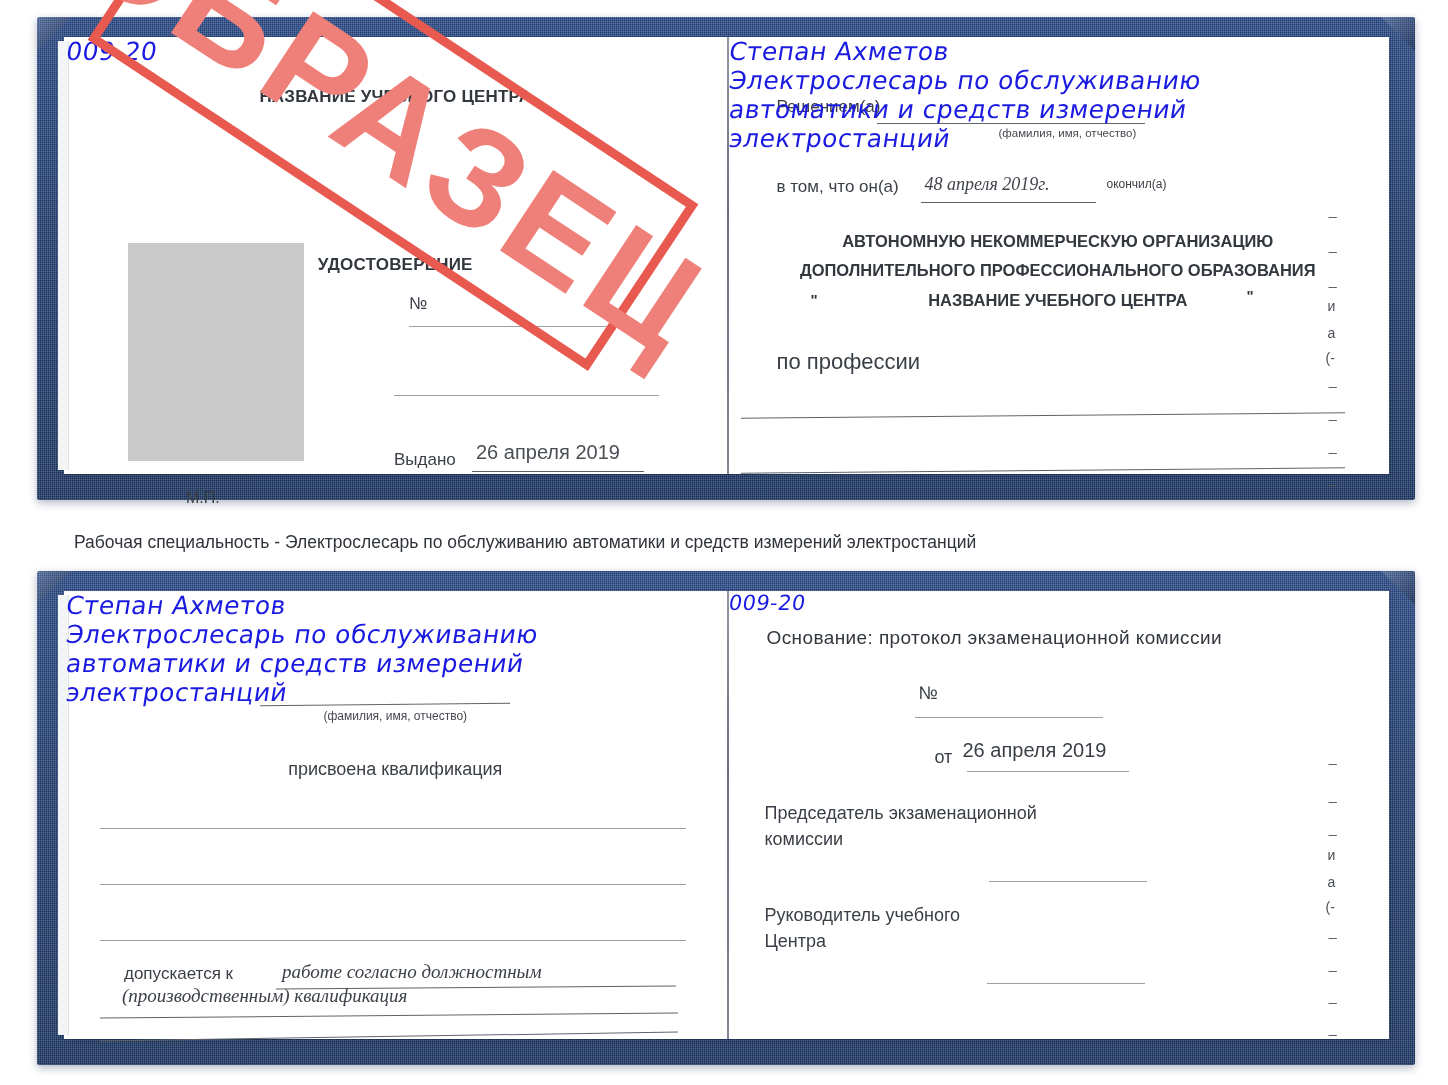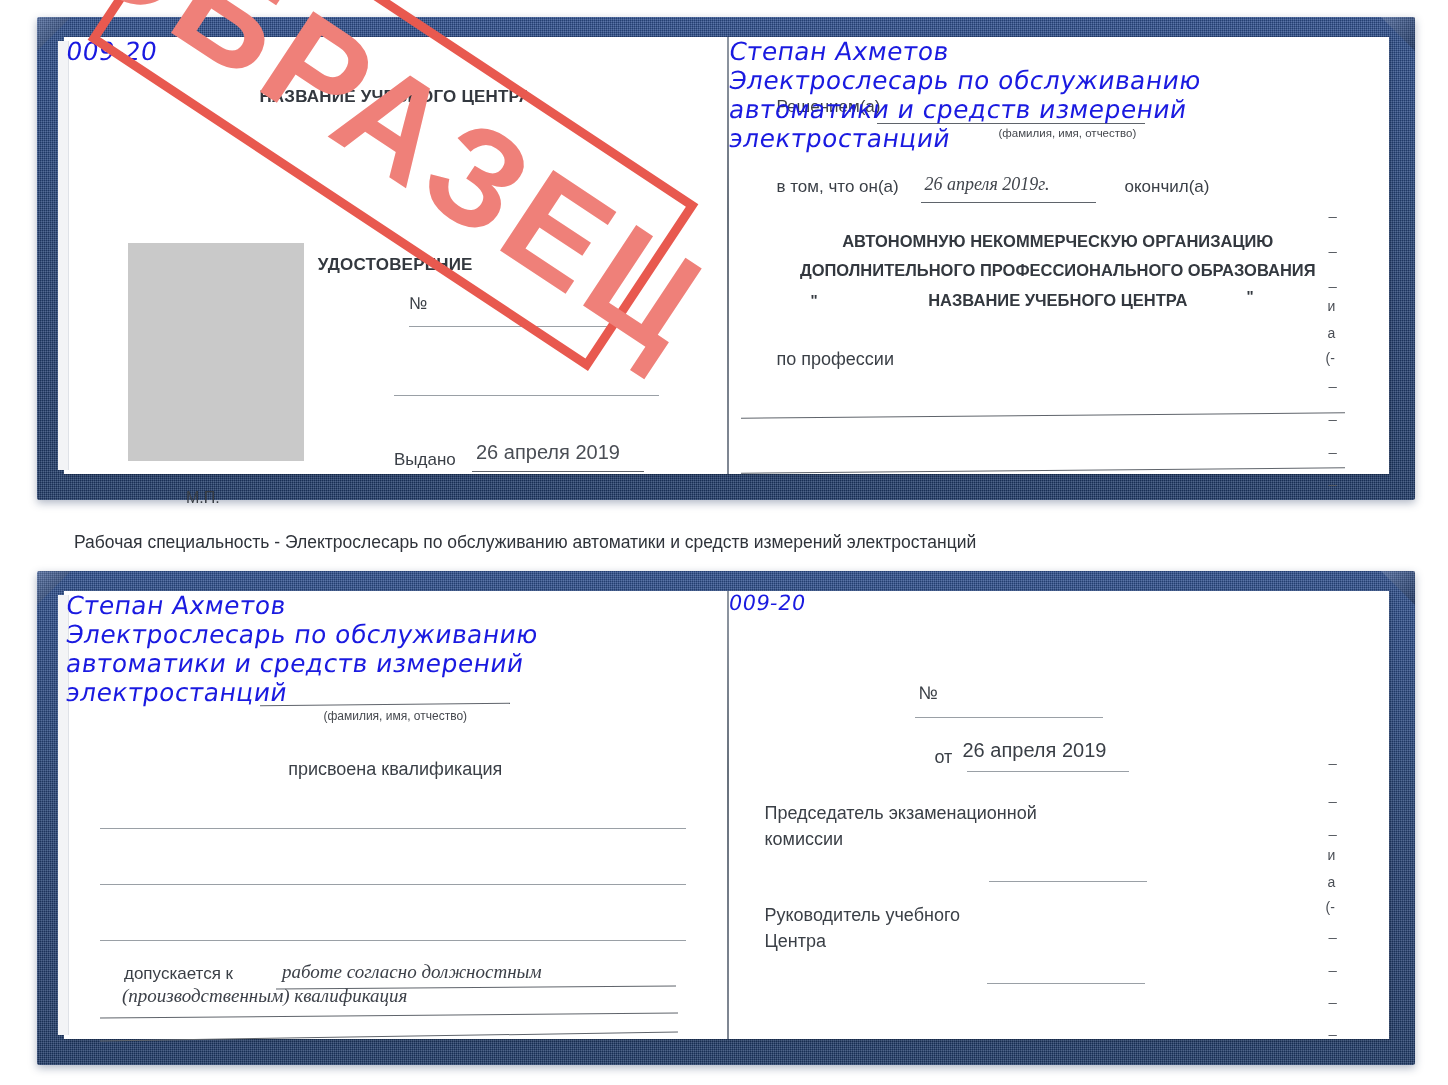--- a/index.html
+++ b/index.html
@@ -143,31 +143,31 @@
       <div class="t lbl" style="left:122px;top:452px;font-size:16px;">М.П.</div>
     </div>
 
     <div class="page right">
       <div class="t lbl" style="left:50px;top:60px;font-size:17px;">Решением(а)</div>
       <div class="hand" style="left:152px;top:38px;">Степан Ахметов</div>
       <div class="rule dark" style="left:150px;top:86px;width:268px;"></div>
       <div class="t lbl-sm" style="left:272px;top:90px;">(фамилия, имя, отчество)</div>
 
       <div class="t lbl" style="left:50px;top:140px;font-size:17px;">в том, что он(а)</div>
-      <div class="t italic-ser" style="left:198px;top:137px;font-size:18px;color:#41454c;">26 апреля 2019г.</div>
+      <div class="t italic-ser" style="left:198px;top:137px;font-size:18px;color:#41454c;">48 апреля 2019г.</div>
       <div class="rule dark" style="left:194px;top:165px;width:175px;"></div>
-      <div class="t lbl" style="left:398px;top:140px;font-size:17px;">окончил(а)</div>
+      <div class="t lbl" style="left:380px;top:140px;font-size:12px;">окончил(а)</div>
 
       <div class="t" style="left:50%;top:195px;transform:translateX(-50%);font-size:16.5px;font-weight:bold;color:#33383f;">АВТОНОМНУЮ НЕКОММЕРЧЕСКУЮ ОРГАНИЗАЦИЮ</div>
       <div class="t" style="left:50%;top:224px;transform:translateX(-50%);font-size:16.5px;font-weight:bold;color:#33383f;">ДОПОЛНИТЕЛЬНОГО ПРОФЕССИОНАЛЬНОГО ОБРАЗОВАНИЯ</div>
       <div class="t" style="left:84px;top:254px;font-size:15px;font-weight:bold;color:#33383f;">"</div>
       <div class="t" style="left:50%;top:254px;transform:translateX(-50%);font-size:16.5px;font-weight:bold;color:#33383f;">НАЗВАНИЕ УЧЕБНОГО ЦЕНТРА</div>
       <div class="t" style="left:520px;top:250px;font-size:15px;font-weight:bold;color:#33383f;">"</div>
 
-      <div class="t lbl" style="left:50px;top:312px;font-size:18px;">по профессии</div>
+      <div class="t lbl" style="left:50px;top:312px;font-size:22px;">по профессии</div>
 
       <div class="hand" style="left:48px;top:337px;">Электрослесарь по обслуживанию</div>
       <div class="rule dark" style="left:14px;top:378px;width:604px;transform:rotate(-0.5deg);"></div>
 
       <div class="hand" style="left:48px;top:393px;">автоматики и средств измерений</div>
       <div class="rule dark" style="left:14px;top:433px;width:604px;transform:rotate(-0.5deg);"></div>
 
       <div class="hand" style="left:48px;top:444px;">электростанций</div>
 
       <div class="bleed dash" style="left:602px;top:170px;">–</div>
@@ -215,20 +215,21 @@
       <div class="t" style="left:60px;top:373px;font-size:17px;color:#3a3f46;">допускается к</div>
       <div class="t italic-ser" style="left:218px;top:370px;text-align:right;">работе согласно должностным</div>
       <div class="rule dark" style="left:212px;top:396px;width:400px;transform:rotate(-0.4deg);"></div>
 
       <div class="t italic-ser" style="left:58px;top:394px;">(производственным) квалификация</div>
       <div class="rule dark" style="left:36px;top:424px;width:578px;transform:rotate(-0.5deg);"></div>
       <div class="rule dark" style="left:36px;top:445px;width:578px;transform:rotate(-0.9deg);"></div>
     </div>
 
     <div class="page right">
+      <div class="t" style="left:40px;top:36px;font-size:19px;color:#33383f;letter-spacing:.4px;">Основание: протокол экзаменационной комиссии</div>
 
       <div class="t lbl" style="left:192px;top:92px;font-size:18px;">№</div>
       <div class="hand sm" style="left:222px;top:88px;">009-20</div>
       <div class="rule d" style="left:188px;top:126px;width:188px;"></div>
 
       <div class="t lbl" style="left:208px;top:156px;font-size:18px;">от</div>
       <div class="t" style="left:236px;top:148px;font-size:20px;color:#3a3f46;">26 апреля 2019</div>
       <div class="rule d" style="left:240px;top:180px;width:162px;"></div>
 
       <div class="t" style="left:38px;top:212px;font-size:18px;color:#3a3f46;">Председатель экзаменационной</div>

